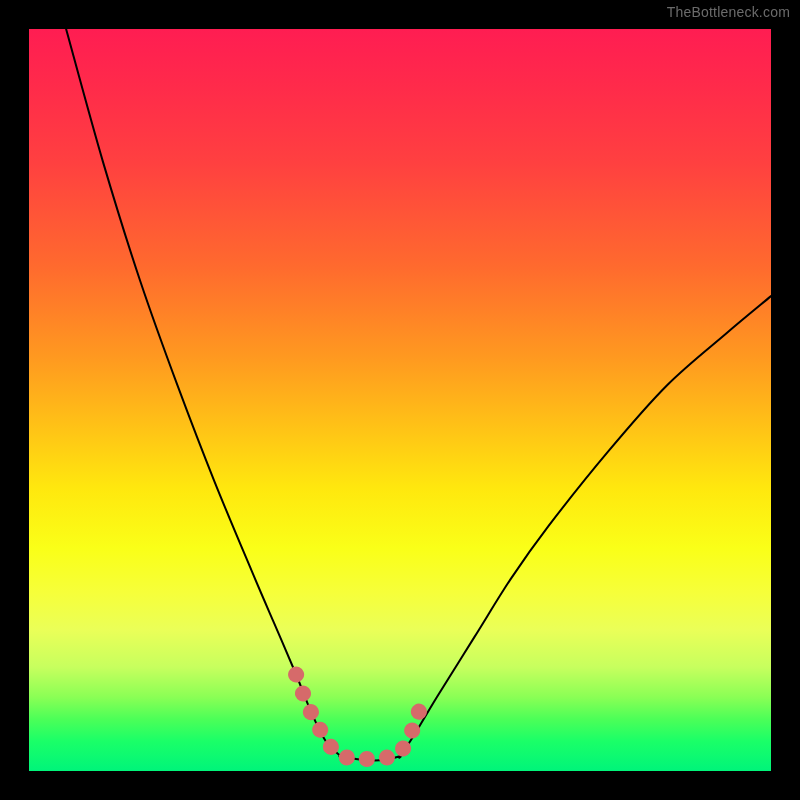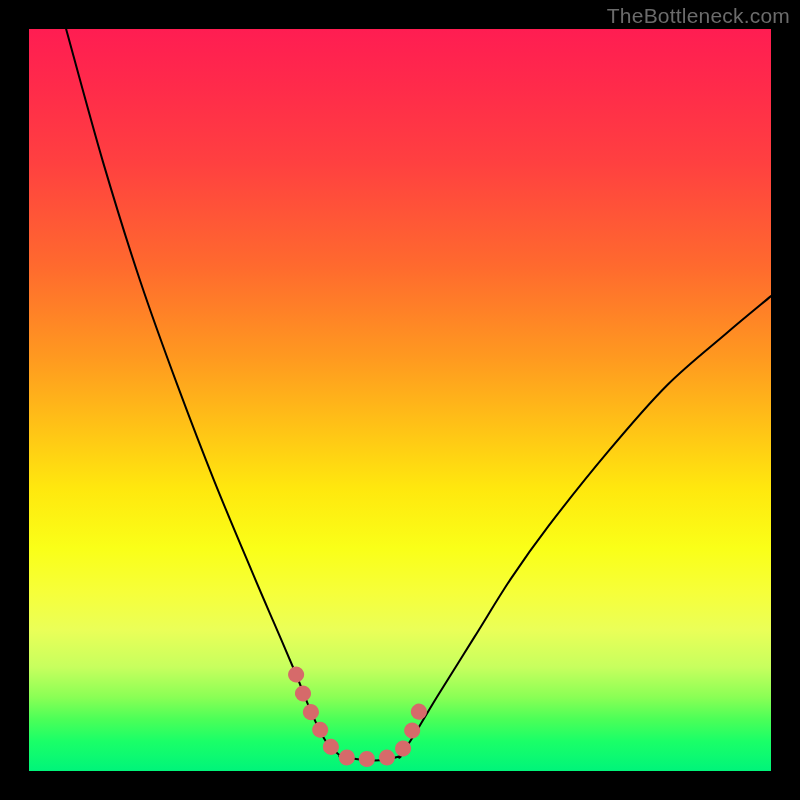--- a/index.html
+++ b/index.html
@@ -47,21 +47,21 @@
     left: 0;
     top: 0;
     width: 742px;
     height: 742px;
   }
   .watermark {
     position: absolute;
     top: 4px;
     right: 10px;
     color: #6b6b6b;
-    font-size: 21px;
+    font-size: 14px;
     letter-spacing: 0.2px;
     user-select: none;
   }
 </style>
 </head>
 <body>
 
 <div class="stage">
 
   <div class="plot-area">

